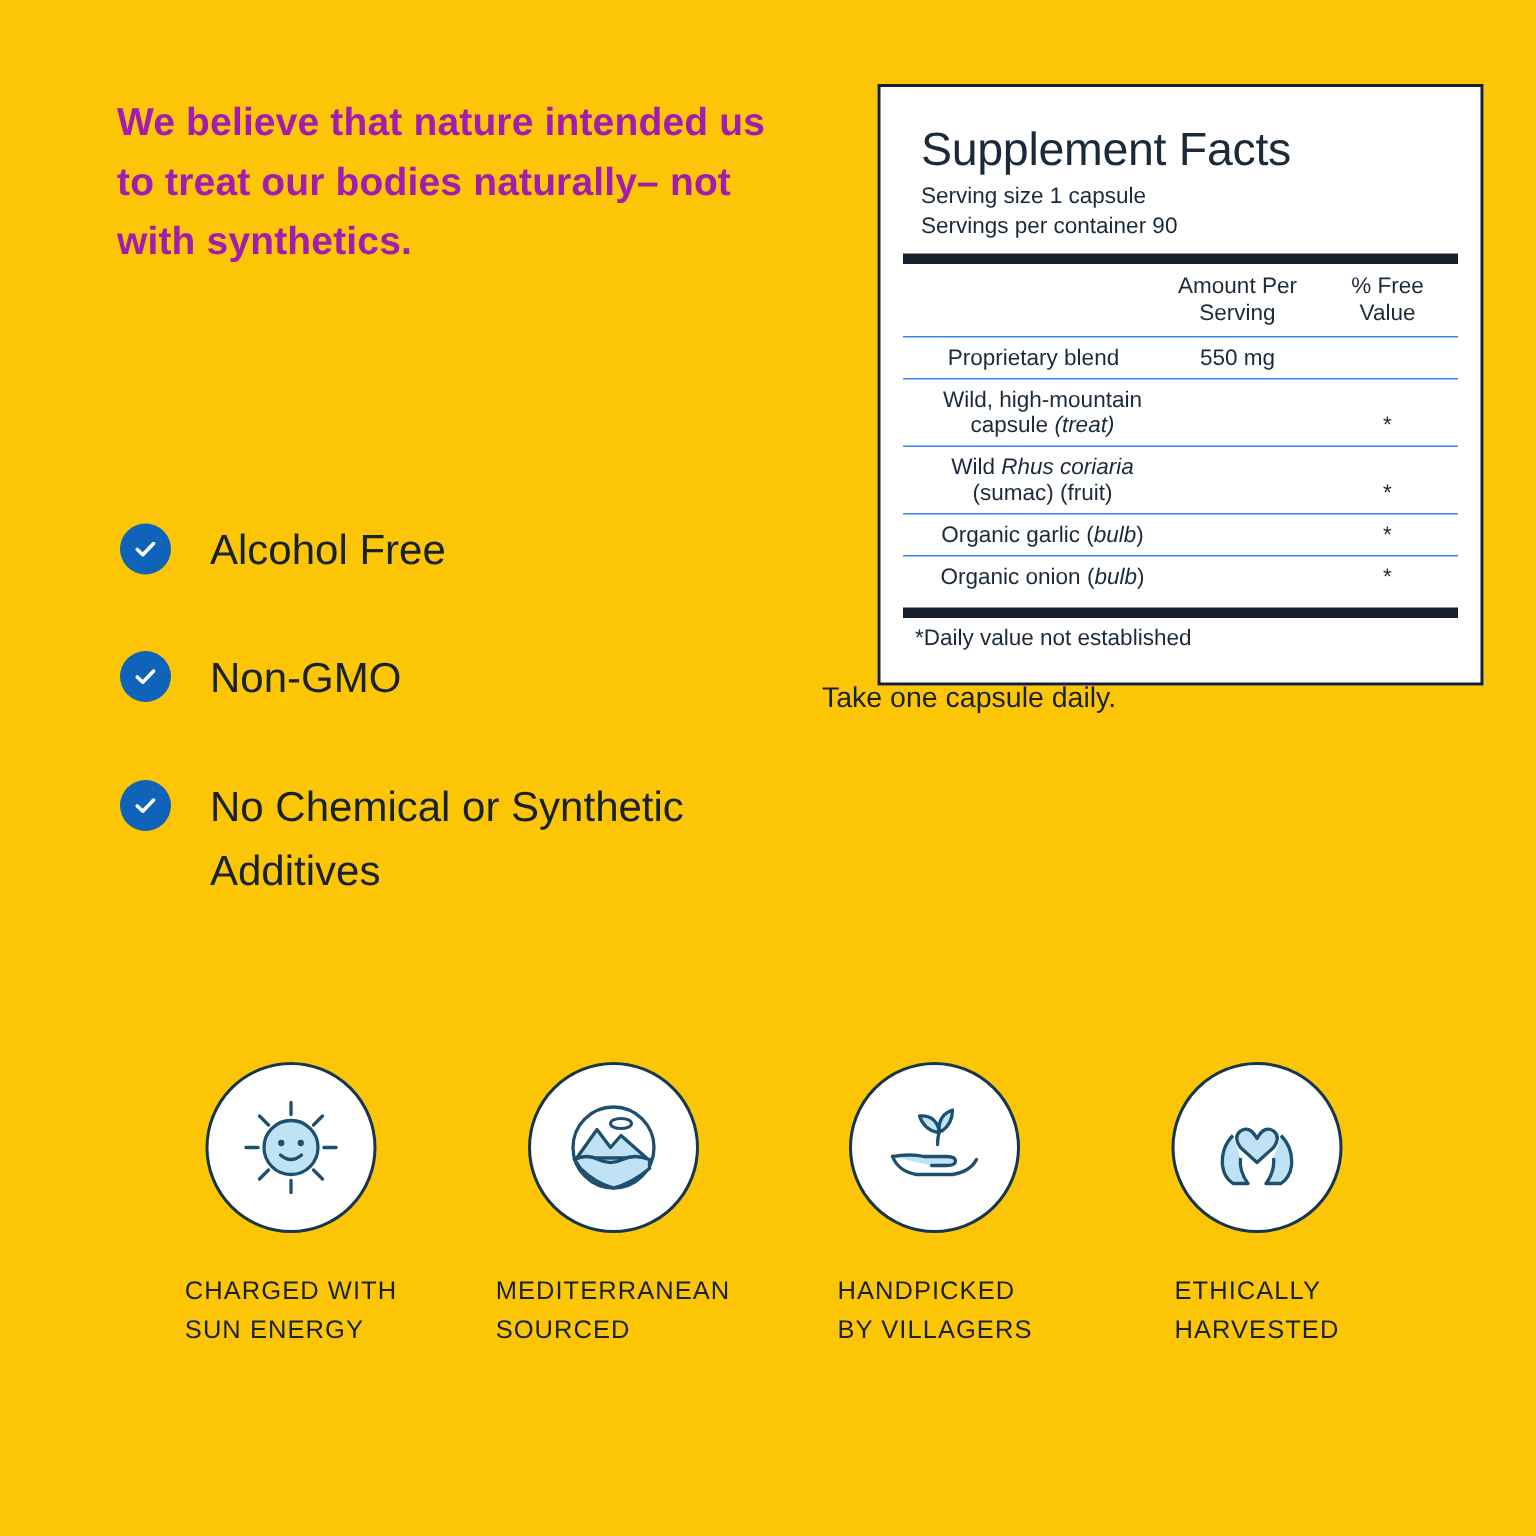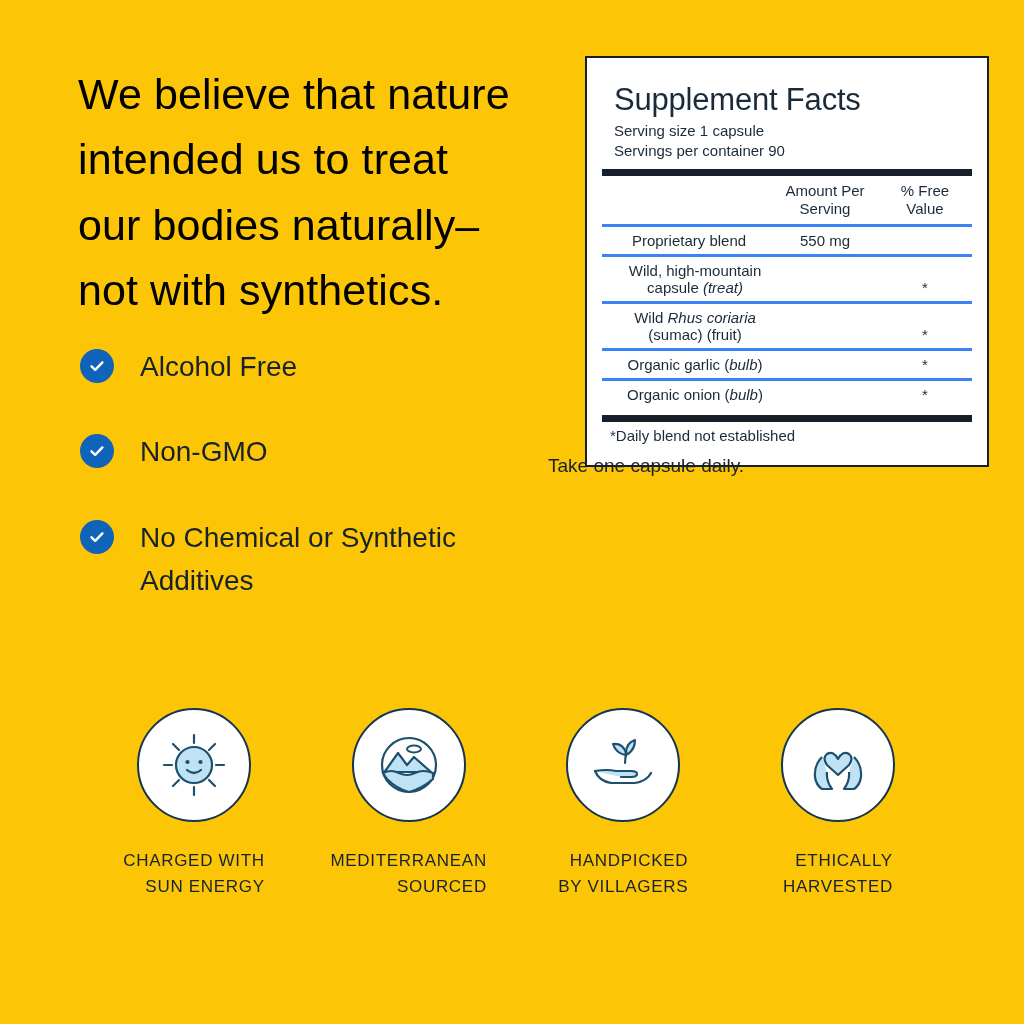--- a/index.html
+++ b/index.html
@@ -17,24 +17,24 @@
   }
 
   
   .left-col {
     position: absolute;
     left: 78px;
     top: 62px;
     width: 440px;
   }
   .headline {
-    font-size: 43px;
+    font-size: 26px;
     line-height: 1.52;
-    font-weight: 400;
-    color: #000000;
+    font-weight: 700;
+    color: #a21caf;
     letter-spacing: 0.1px;
     margin: 0;
   }
 
   .benefits {
     position: absolute;
     left: 80px;
     top: 345px;
     width: 460px;
   }
@@ -110,21 +110,21 @@
   .col-dv {
     text-align: center;
     width: 82px;
     padding-right: 6px !important;
   }
   .hdr-row td {
     padding-top: 6px;
     padding-bottom: 6px;
     line-height: 1.2;
   }
-  .row-border td { border-bottom: 3px solid #3b82f6; }
+  .row-border td { border-bottom: 1px solid #3b82f6; }
   .indent { padding-left: 22px !important; }
   .facts-footnote {
     font-size: 15px;
     padding: 5px 0 6px 8px;
   }
   .facts-note {
     position: absolute;
     left: 548px;
     top: 455px;
     font-size: 19px;
@@ -151,21 +151,21 @@
     height: 110px;
     border-radius: 50%;
     background: #ffffff;
     border: 2px solid #16354f;
     display: flex;
     align-items: center;
     justify-content: center;
   }
   .badge-label {
     margin-top: 26px;
-    text-align: right;
+    text-align: left;
     font-size: 17px;
     line-height: 1.5;
     letter-spacing: 0.7px;
     color: #17222e;
     text-transform: uppercase;
     white-space: pre-line;
   }
 </style>
 </head>
 <body>
@@ -253,21 +253,21 @@
 
     <tr>
       <td class="col-name indent"><span>Organic onion (</span><i>bulb</i><span>)</span></td>
       <td class="col-amt"></td>
       <td class="col-dv">*</td>
     </tr>
   </tbody>
     </table>
 
   <div class="rule-thick"></div>
-  <div class="facts-footnote">*Daily blend not established</div>
+  <div class="facts-footnote">*Daily value not established</div>
 </div>
 
 <div class="facts-note">Take one capsule daily.</div>
 
 <div class="badges">
 
   <div class="badge">
     <div class="badge-circle">
       <svg width="76" height="76" viewBox="0 0 76 76" aria-hidden="true">
         <g stroke="#1d4f6e" stroke-width="2.2" stroke-linecap="round">

